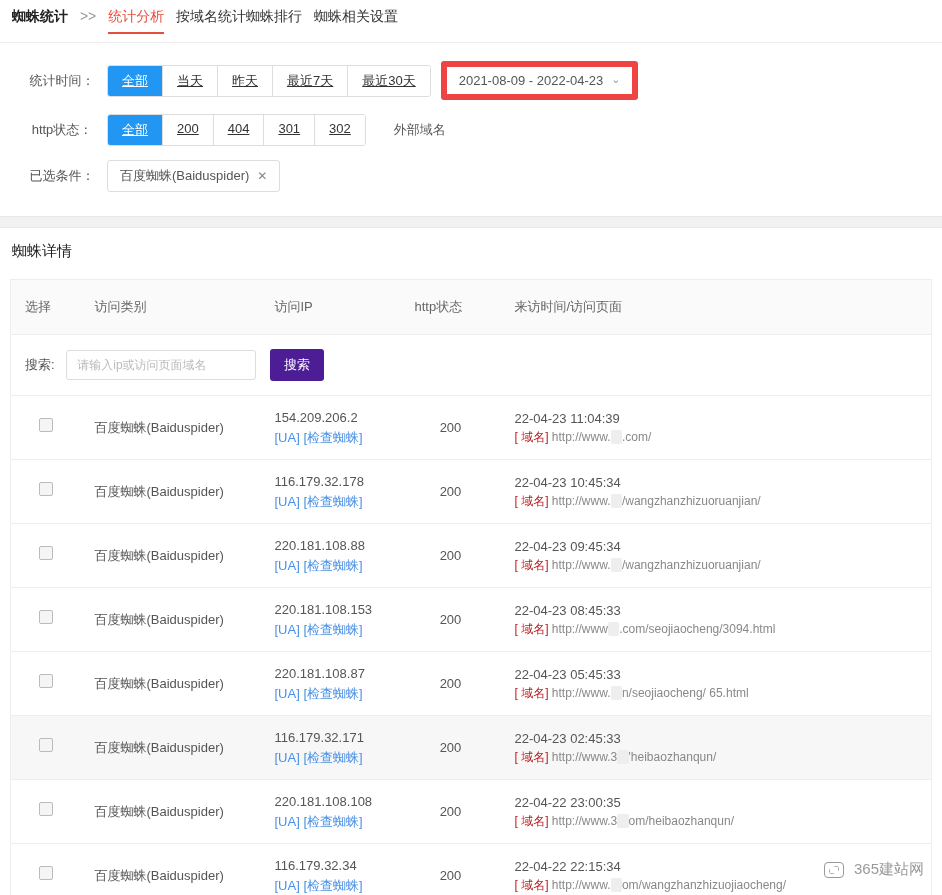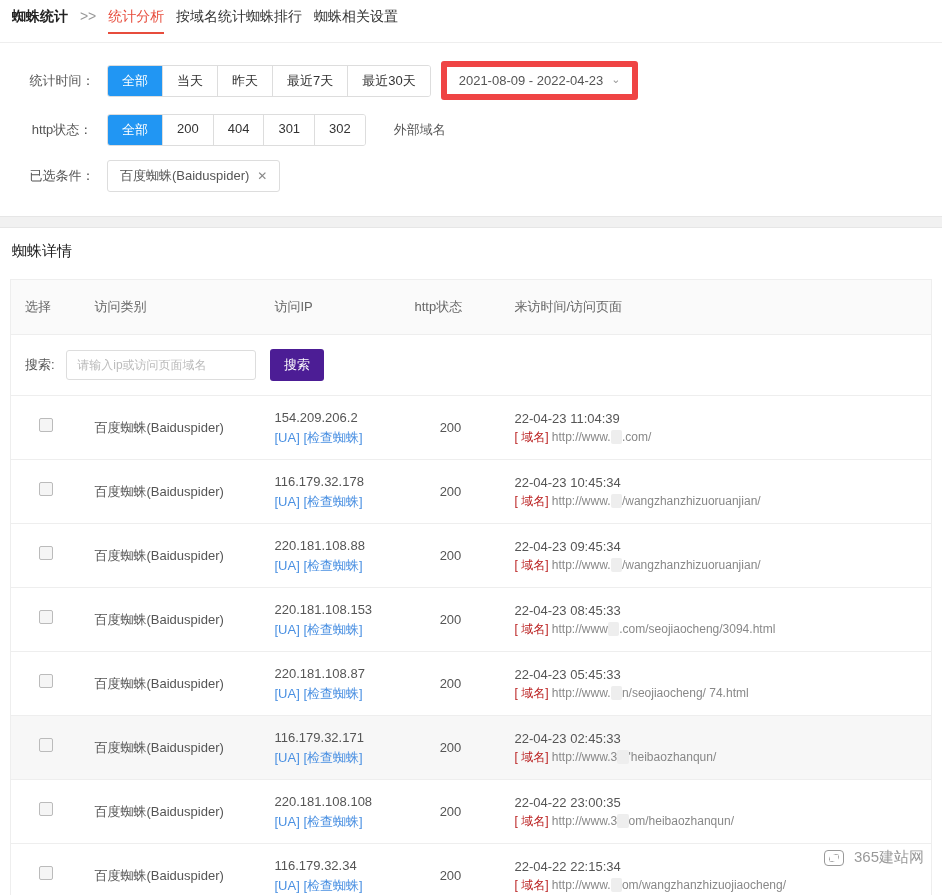--- a/index.html
+++ b/index.html
@@ -11,21 +11,21 @@
     .bc-title { font-weight: bold; color: #222; }
     .bc-sep { color: #999; }
     .bc-active { color: #e74c3c; border-bottom: 2px solid #e74c3c; padding-bottom: 6px; display: inline-block; }
     .bc-link { color: #333; cursor: pointer; }
     
     
     .filters { padding: 18px 20px 10px 20px; background: #fff; }
     .filter-row { display: flex; align-items: center; margin-bottom: 14px; font-size: 13px; }
     .filter-label { width: 70px; color: #555; text-align: center; margin-right: 10px; margin-left: 7px; }
     .pill-group { display: flex; border: 1px solid #ddd; border-radius: 3px; overflow: hidden; }
-    .pill { padding: 6px 14px; border-right: 1px solid #ddd; cursor: pointer; background: #fff; color: #333; }
+    .pill { padding: 6px 14px; border-right: 1px solid #ddd; cursor: pointer; background: #fff; color: #333; text-decoration: underline; }
     .pill:last-child { border-right: none; }
     .pill.active { background: #2196F3; color: #fff; }
     .date-range { display: inline-flex; align-items: flex-start; border: 6px solid #ef4444; border-radius: 3px; padding: 6px 12px; margin-left: 10px; cursor: pointer; color: #555; }
     .date-range .chev { margin-left: 8px; font-size: 11px; color: #999; }
     .ext-domain { padding: 6px 14px; margin-left: 14px; color: #555; }
     
     .tag-pill { display: inline-flex; align-items: center; border: 1px solid #ddd; border-radius: 3px; padding: 6px 12px; color: #555; background: #fff; }
     .tag-close { margin-left: 8px; color: #888; cursor: pointer; font-size: 12px; }
     
     .divider-bar { height: 12px; background: #f1f1f1; border-top: 1px solid #e6e6e6; border-bottom: 1px solid #e6e6e6; }
@@ -55,21 +55,21 @@
     .checkbox-box { width: 14px; height: 14px; border: 1px solid #bbb; border-radius: 2px; background: #f5f5f5; display: inline-block; }
     .ua-link { color: #4a90e2; cursor: pointer; }
     .check-link { color: #4a90e2; cursor: pointer; }
     .visit-time { color: #555; }
     .visit-url { color: #888; font-size: 12px; }
     .domain-tag { color: #b91c1c; }
     .url-chunk { color: #888; }
     .url-blur { background: #eee; color: #eee; border-radius: 2px; padding: 0 4px; }
     
     
-    .watermark { position: fixed; right: 18px; bottom: 28px; display: flex; align-items: center; color: #888; font-size: 15px; opacity: 0.85; }
+    .watermark { position: fixed; right: 18px; bottom: 16px; display: flex; align-items: center; color: #888; font-size: 15px; opacity: 0.85; }
     .wm-icon { width: 20px; height: 16px; border: 1.5px solid #888; border-radius: 4px; position: relative; margin-right: 10px; }
     .wm-icon::before { content: ""; position: absolute; width: 5px; height: 5px; border-left: 1.5px solid #888; border-bottom: 1.5px solid #888; border-radius: 1px; left: 4px; top: 5px; transform: rotate(-10deg); }
     .wm-icon::after { content: ""; position: absolute; width: 5px; height: 5px; border-right: 1.5px solid #888; border-top: 1.5px solid #888; border-radius: 1px; right: 4px; bottom: 5px; transform: rotate(-10deg); }
   </style>
 </head>
 <body>
 
 <div class="breadcrumb">
   <span class="bc-title">蜘蛛统计</span>
   <span class="bc-sep">&gt;&gt;</span>
@@ -191,21 +191,21 @@
         <tr class="data-row">
           <td class="td-select"><span class="checkbox-box"></span></td>
           <td>百度蜘蛛(Baiduspider)</td>
           <td>
             <div>220.181.108.87</div>
             <div><span class="ua-link">[UA]</span><span class="check-link"> [检查蜘蛛]</span></div>
           </td>
           <td class="td-status">200</td>
           <td>
             <div class="visit-time">22-04-23 05:45:33</div>
-            <div class="visit-url"><span class="domain-tag">[ 域名] </span><span class="url-chunk">http://www.</span><span class="url-blur">            </span><span class="url-chunk">n/seojiaocheng/   74.html</span></div>
+            <div class="visit-url"><span class="domain-tag">[ 域名] </span><span class="url-chunk">http://www.</span><span class="url-blur">            </span><span class="url-chunk">n/seojiaocheng/   65.html</span></div>
           </td>
         </tr>
         <tr class="data-row hover-row">
           <td class="td-select"><span class="checkbox-box"></span></td>
           <td>百度蜘蛛(Baiduspider)</td>
           <td>
             <div>116.179.32.171</div>
             <div><span class="ua-link">[UA]</span><span class="check-link"> [检查蜘蛛]</span></div>
           </td>
           <td class="td-status">200</td>

